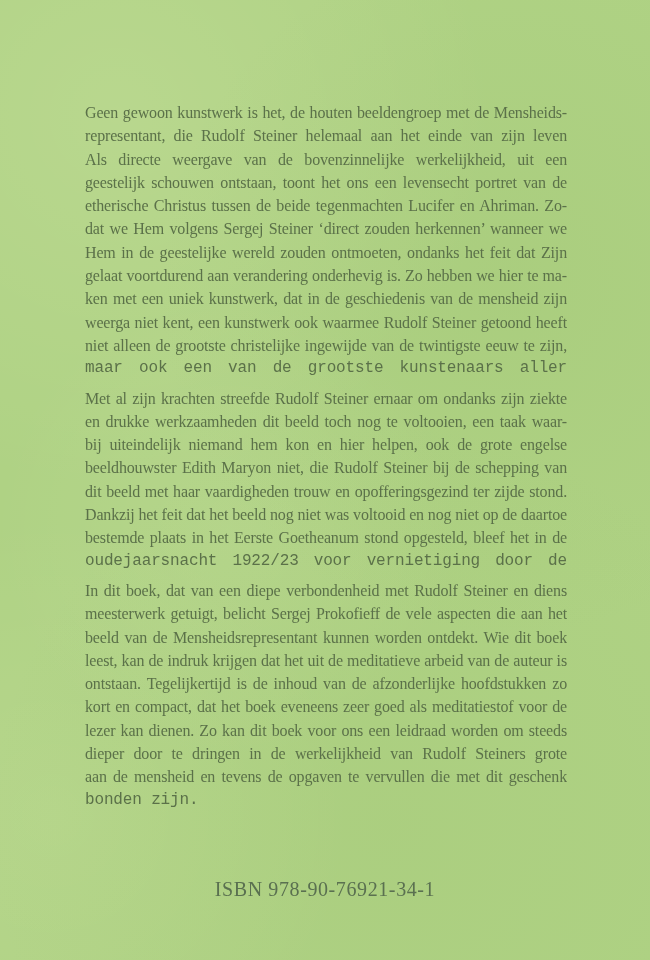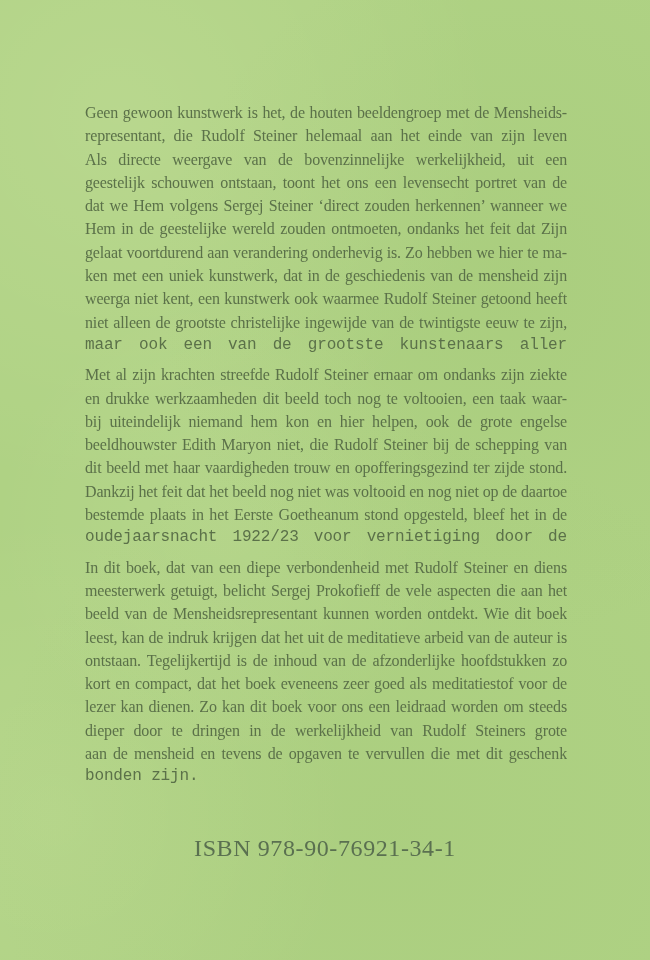--- a/index.html
+++ b/index.html
@@ -37,37 +37,38 @@
     text-align-last: justify;
     white-space: normal;
     overflow: hidden;
     max-height: 23.3px;
   }
   .line.last {
     text-align-last: left;
     font-family: Liberation Mono, monospace;
   }
   .isbn {
-    margin-top: 46px;
+    margin-top: 66px;
     text-align: center;
-    font-size: 24px;
+    font-size: 20px;
     letter-spacing: 0.6px;
     color: #5a7050;
   }
 </style>
 </head>
 <body>
 
 <div class="page">
   <div class="blurb">
       <div class="para">
         <div class="line">Geen gewoon kunstwerk is het, de houten beeldengroep met de Mensheids-</div>
         <div class="line">representant, die Rudolf Steiner helemaal aan het einde van zijn leven schiep.</div>
         <div class="line">Als directe weergave van de bovenzinnelijke werkelijkheid, uit een waarachtig</div>
         <div class="line">geestelijk schouwen ontstaan, toont het ons een levensecht portret van de</div>
+        <div class="line">etherische Christus tussen de beide tegenmachten Lucifer en Ahriman. Zo-</div>
         <div class="line">dat we Hem volgens Sergej Steiner ‘direct zouden herkennen’ wanneer we</div>
         <div class="line">Hem in de geestelijke wereld zouden ontmoeten, ondanks het feit dat Zijn</div>
         <div class="line">gelaat voortdurend aan verandering onderhevig is. Zo hebben we hier te ma-</div>
         <div class="line">ken met een uniek kunstwerk, dat in de geschiedenis van de mensheid zijn</div>
         <div class="line">weerga niet kent, een kunstwerk ook waarmee Rudolf Steiner getoond heeft</div>
         <div class="line">niet alleen de grootste christelijke ingewijde van de twintigste eeuw te zijn,</div>
         <div class="line last">maar ook een van de grootste kunstenaars aller tijden.</div>
       </div>
       <div class="para">
         <div class="line">Met al zijn krachten streefde Rudolf Steiner ernaar om ondanks zijn ziekte</div>

